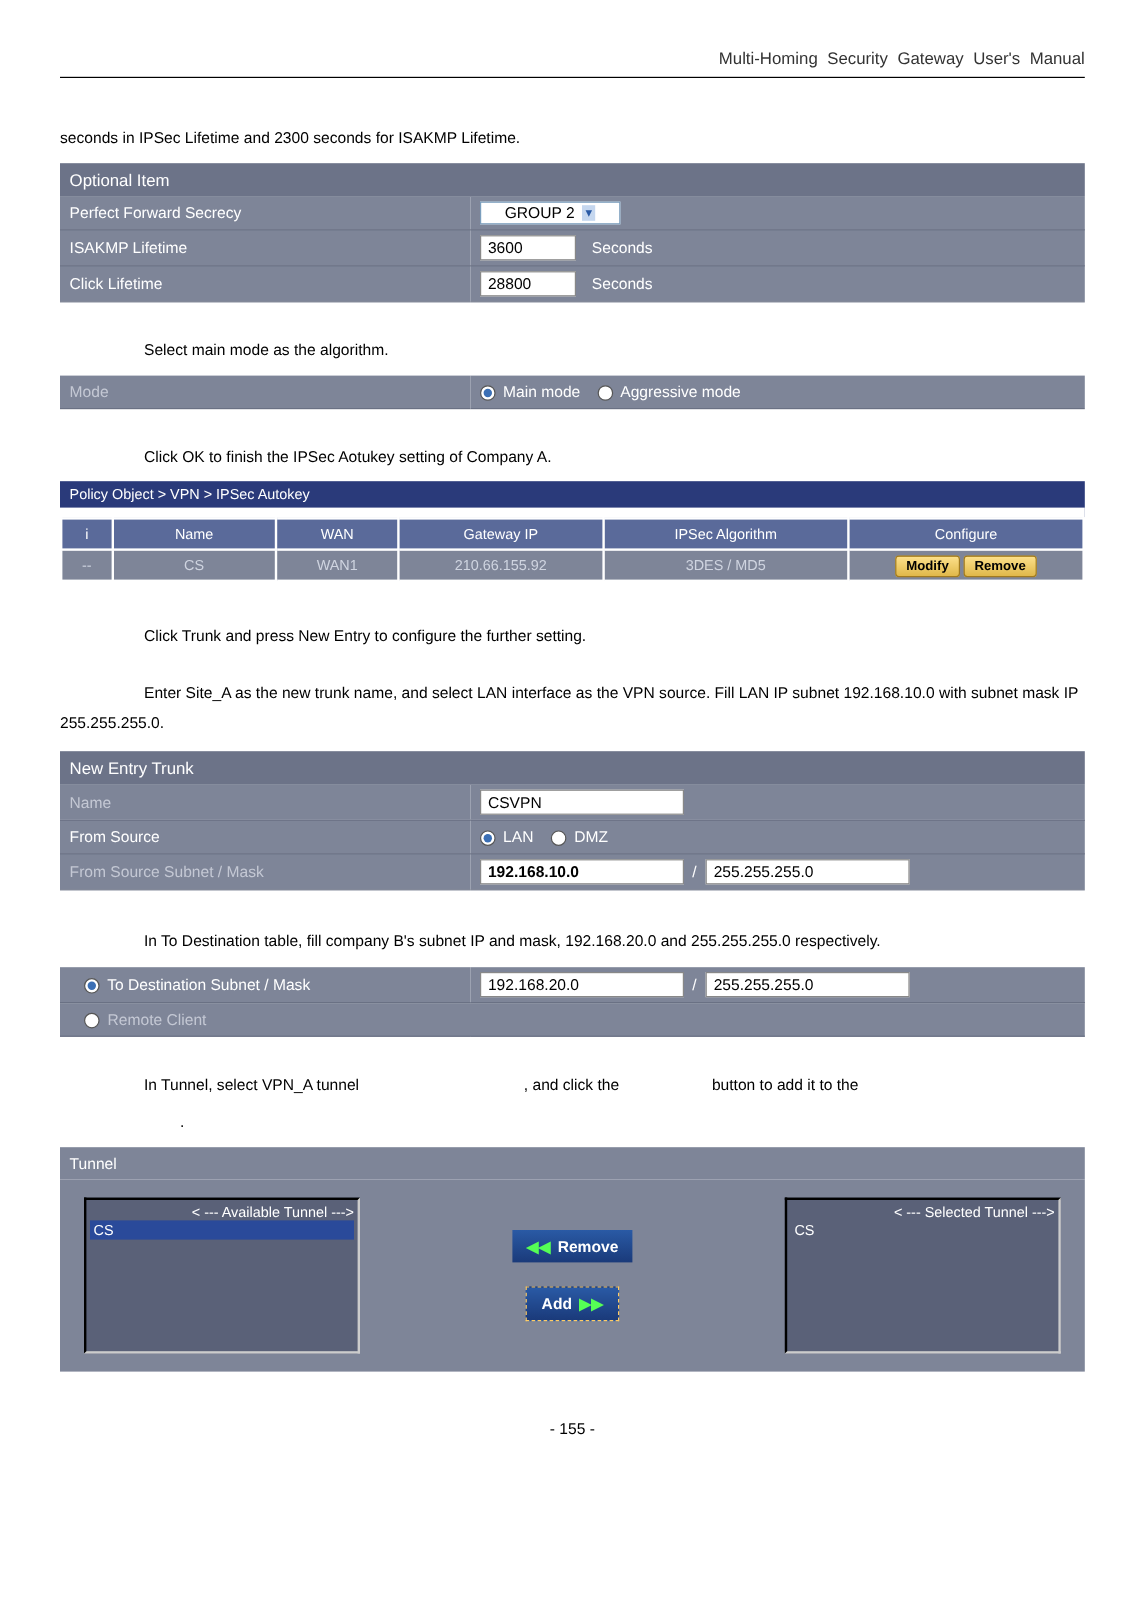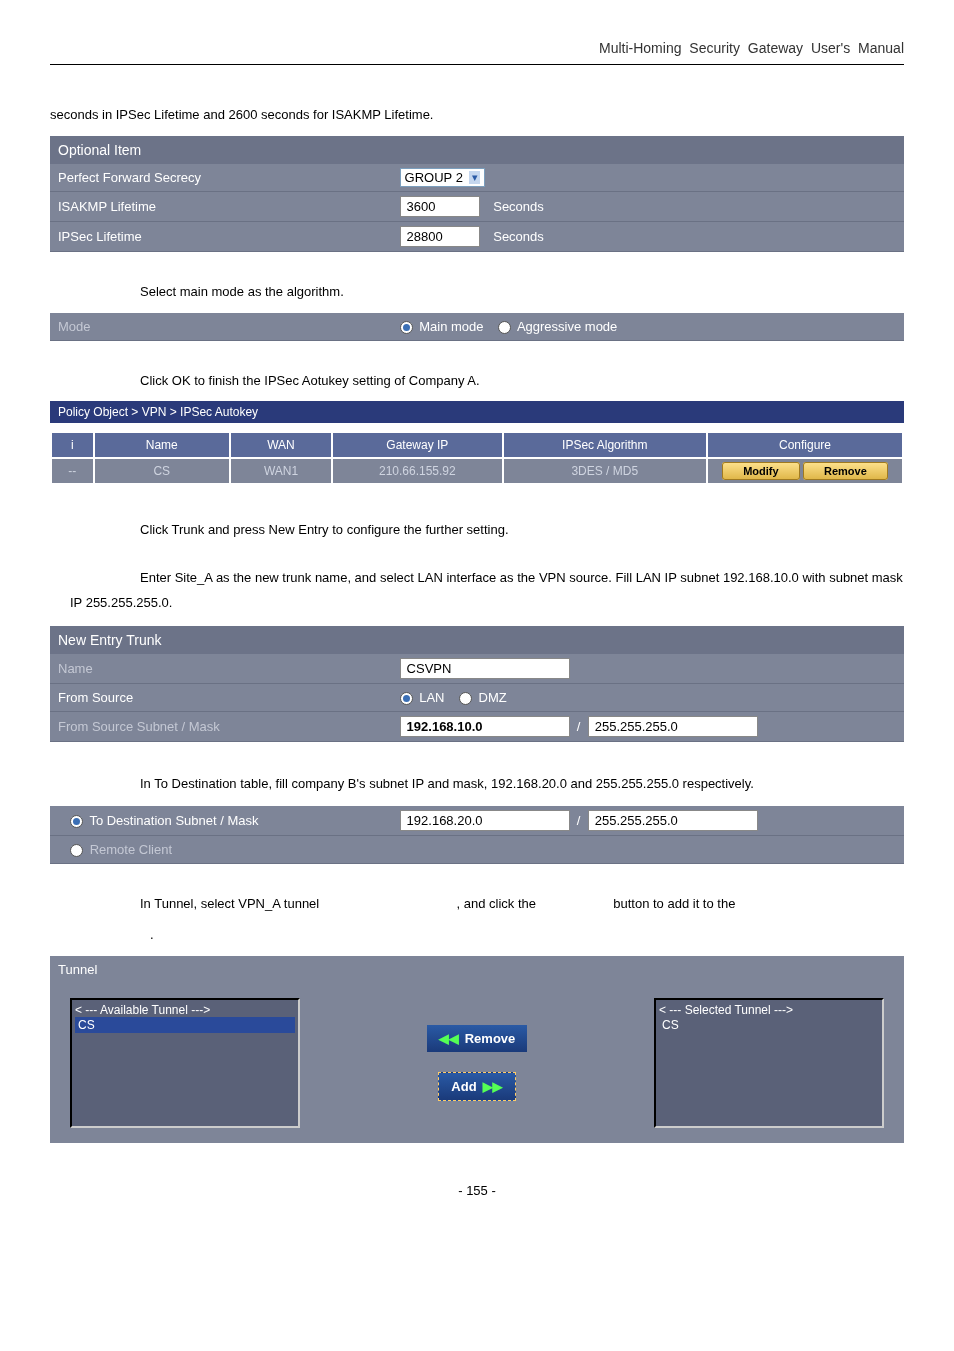--- a/index.html
+++ b/index.html
@@ -17,21 +17,21 @@
       border-bottom: 1px solid #000;
       margin-bottom: 40px;
       font-size: 14px;
       color: #333;
       word-spacing: 4px;
     }
     p.body-text {
       margin: 15px 0 10px 0;
       line-height: 1.6;
     }
-    p.indented { text-indent: 70px; margin-left: 20px; }
+    p.indented { text-indent: 70px; }
     
     
     table { width: 100%; border-collapse: collapse; font-size: 13px; }
     
     .optional-table td.lbl {
       background: #7e8598;
       color: #fff;
       padding: 6px 8px;
       width: 40%;
       border-bottom: 1px solid #6a7184;
@@ -55,21 +55,21 @@
       padding: 2px 6px;
       display: inline-block;
       min-width: 80px;
       font-family: Arial, sans-serif;
       font-size: 13px;
     }
     .select-box {
       background: #fff;
       color: #000;
       border: 1px solid #7b9ebd;
-      padding: 1px 4px;
+      padding: 1px 20px;
       display: inline-flex;
       align-items: center;
       gap: 6px;
     }
     .select-arrow {
       background: #c5d7ef;
       color: #2a5aa5;
       padding: 0 3px;
       font-size: 11px;
     }
@@ -111,38 +111,38 @@
       padding: 5px;
       border: 2px solid #fff;
       text-align: center;
       font-size:12px;
     }
     .autokey-table td:last-child { background: #7e8598; }
     .btn {
       background: linear-gradient(#fce08a,#e0b84a);
       border:1px solid #a07a20;
       color:#000;
-      padding:2px 20px;
+      padding:2px 8px;
       font-size:11px;
       font-weight:bold;
       border-radius:3px;
     }
     .tunnel-header { background:#7e8598;color:#fff;padding:6px 8px; }
     .tunnel-body { background:#7e8598;padding:15px 20px; }
     .listbox {
       background:#5a6178;
       border:2px inset #aaa;
       border-top-color:#333;border-left-color:#333;
       border-right-color:#ccc;border-bottom-color:#ccc;
       min-height:130px; width:230px;
       color:#fff;
       font-size:12px;
       padding:3px;
     }
-    .listbox .placeholder { color:#fff; }
+    .listbox .placeholder { color:#fff;text-align:right; }
     .listbox .item-sel { background:#2a4a9a;color:#fff;padding:1px 3px;display:block; }
     .move-btn {
       background:linear-gradient(#2a5aa5,#1a3a7a);
       color:#fff;
       border:1px dashed #fc6;
       padding:6px 12px;
       font-weight:bold;
       font-size:13px;
       display:inline-flex;
       align-items:center;
@@ -155,21 +155,21 @@
       text-align:center;
       margin-top:40px;
       font-size:13px;
     }
   </style>
 </head>
 <body>
 
 <div class="header-line">Multi-Homing  Security  Gateway  User's  Manual</div>
 
-<p class="body-text">seconds in IPSec Lifetime and 2600 seconds for ISAKMP Lifetime.</p>
+<p class="body-text">seconds in IPSec Lifetime and 2300 seconds for ISAKMP Lifetime.</p>
 
 <table class="optional-table">
   <tbody>
       <tr>
         <td colspan="2" class="section-header">Optional Item</td>
       </tr>
   <tr>
     <td class="lbl">Perfect Forward Secrecy</td>
     <td class="val">
       <span class="select-box">
@@ -179,21 +179,21 @@
     </td>
   </tr>
   <tr>
     <td class="lbl">ISAKMP Lifetime</td>
     <td class="val">
       <span class="input-box">3600</span>
       <span style="margin-left:10px;">Seconds</span>
     </td>
   </tr>
   <tr>
-    <td class="lbl">IPSec Lifetime</td>
+    <td class="lbl">Click Lifetime</td>
     <td class="val">
       <span class="input-box">28800</span>
       <span style="margin-left:10px;">Seconds</span>
     </td>
   </tr>
 </tbody>
   </table>
 
 <p class="body-text indented" style="margin-top:30px;">Select main mode as the algorithm.</p>
 

